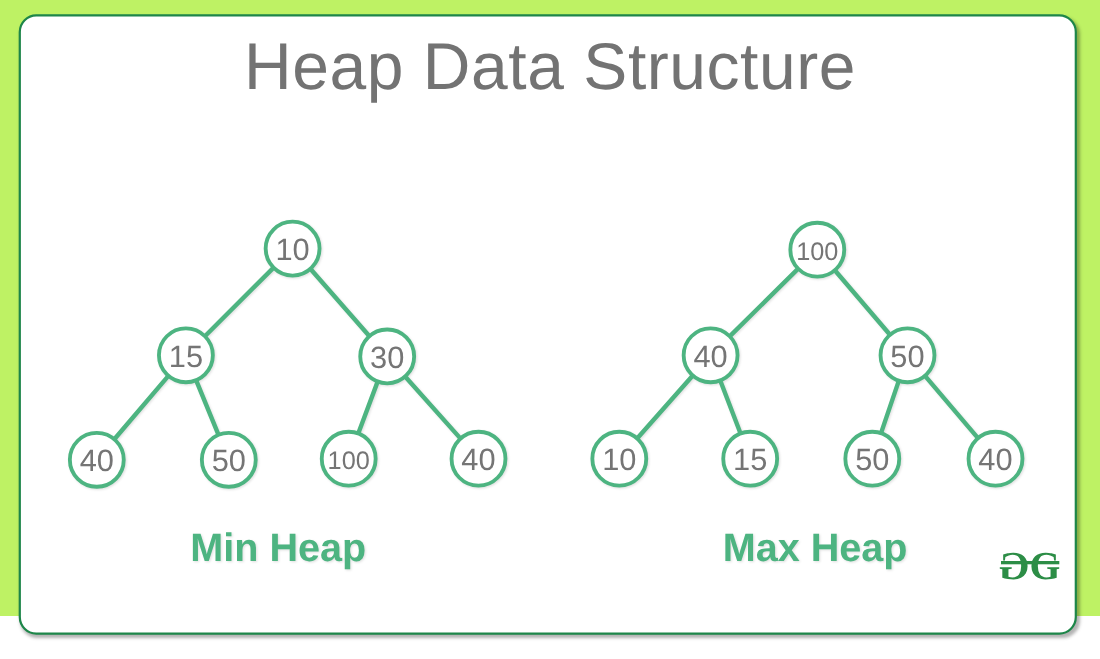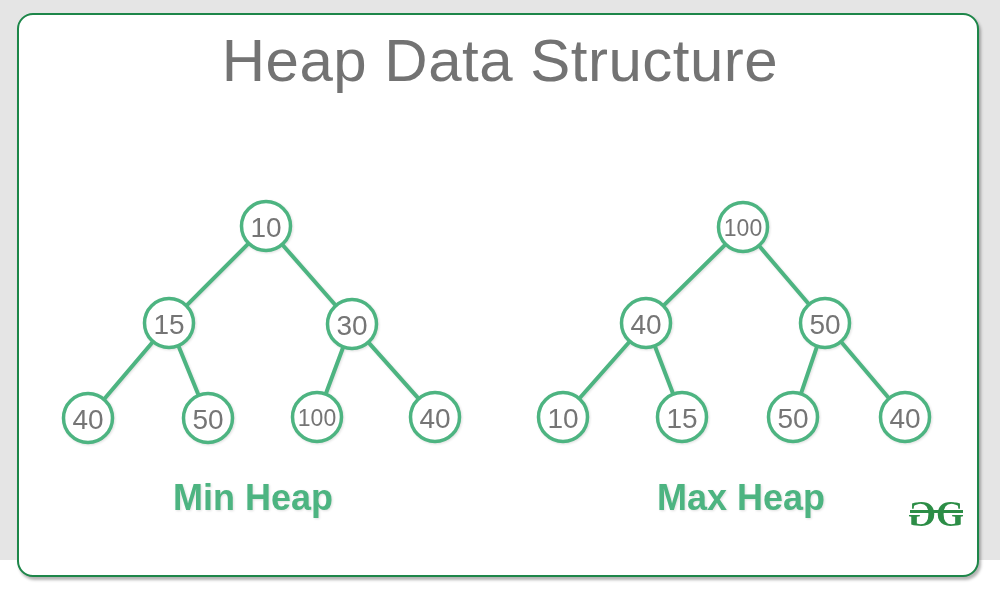--- a/index.html
+++ b/index.html
@@ -8,21 +8,21 @@
     background: #ffffff;
     width: 1000px;
     height: 599px;
     font-family: "Liberation Sans", sans-serif;
     overflow: hidden;
   }
   .stage {
     position: relative;
     width: 1000px;
     height: 560px;
-    background: #e5e5e5;
+    background: #bef264;
   }
   .card {
     position: absolute;
     left: 17px;
     top: 13px;
     width: 962px;
     height: 564px;
     border: 2.5px solid var(--card-border, #1d8649);
     border-radius: 16px;
     background: #ffffff;

